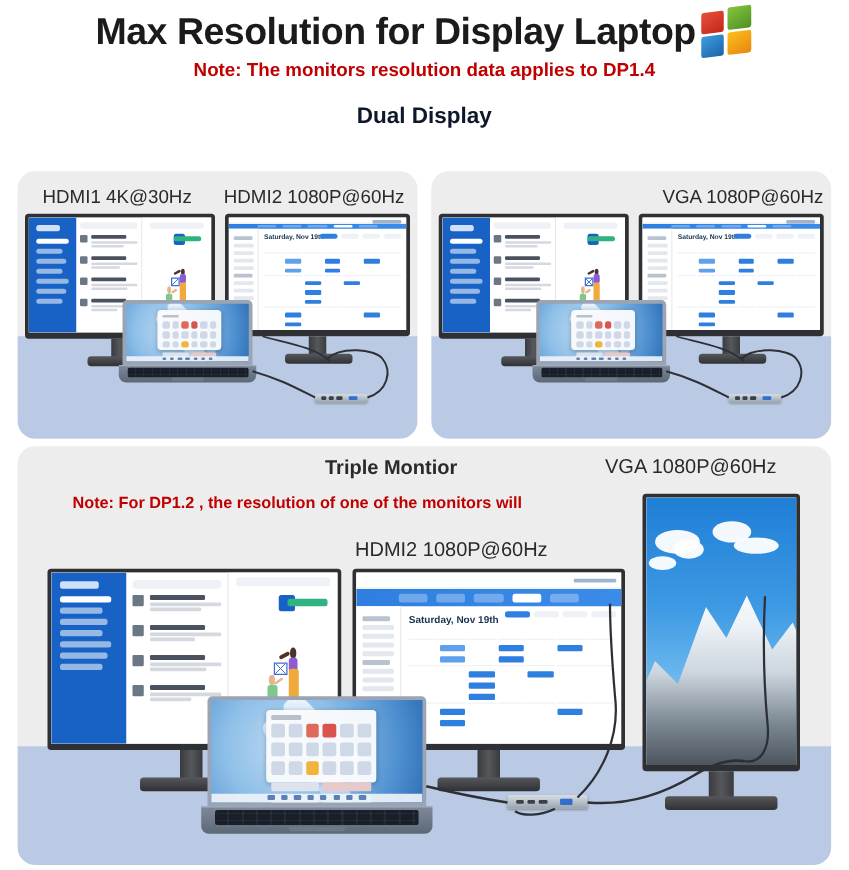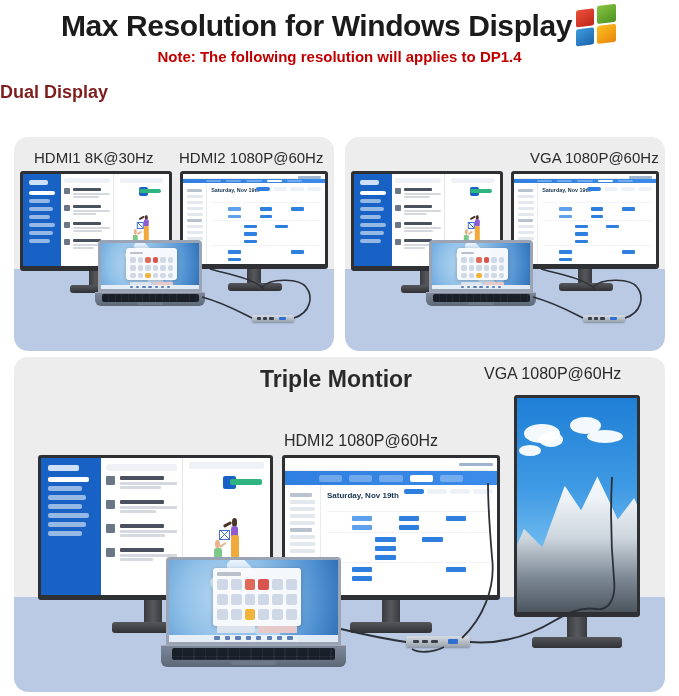--- a/index.html
+++ b/index.html
@@ -15,22 +15,22 @@
   .winlogo{width:42px;height:40px;position:relative;margin-left:4px;
            transform:skewY(-7deg);}
   .winlogo i{position:absolute;display:block;border-radius:2px;}
   .wq1{left:0;top:2px;width:18px;height:17px;background:linear-gradient(150deg,#e8503a,#c2271a);}
   .wq2{left:21px;top:0px;width:19px;height:18px;background:linear-gradient(150deg,#86c440,#4e9122);}
   .wq3{left:0;top:21px;width:18px;height:17px;background:linear-gradient(150deg,#3e9ddd,#1b63ab);}
   .wq4{left:21px;top:20px;width:19px;height:18px;background:linear-gradient(150deg,#fcc01c,#e8850f);}
 
   .note-top{position:absolute;left:0;top:48px;width:679px;text-align:center;
             font-size:15px;font-weight:700;color:#c00000;}
-  .subtitle{position:absolute;left:0;top:82px;width:679px;
-            font-size:18px;font-weight:700;color:#7f1d1d;}
+  .subtitle{position:absolute;left:0;top:82px;width:679px;text-align:center;
+            font-size:18px;font-weight:700;color:#0f172a;}
 
   
   .panel{position:absolute;background:#ededed;border-radius:14px;overflow:hidden;}
   .desk{position:absolute;left:0;right:0;bottom:0;background:#bacae4;
         border-radius:0 0 14px 14px;}
   .panel-lbl{position:absolute;font-size:15px;color:#2a2a2a;white-space:nowrap;}
 
   
   .mon{position:absolute;}
   .mon .bezel{position:absolute;left:0;top:0;right:0;bottom:0;
@@ -141,35 +141,35 @@
   .hub .prt{position:absolute;top:34%;height:32%;background:#3a4049;border-radius:1px;}
   .hub .blue{position:absolute;top:26%;height:48%;background:#2f6fd0;border-radius:1px;}
   svg.cables{position:absolute;left:0;top:0;width:100%;height:100%;pointer-events:none;}
 </style>
 </head>
 <body>
 
 <div class="page">
 
   <div class="title-row">
-    <div class="title">Max Resolution for Windows Display</div>
+    <div class="title">Max Resolution for Display Laptop</div>
     <div class="winlogo">
       <i class="wq1"></i>
         <i class="wq2"></i>
         <i class="wq3"></i>
         <i class="wq4"></i>
     </div>
   </div>
-  <div class="note-top">Note:  The following resolution will applies to DP1.4</div>
+  <div class="note-top">Note:  The monitors resolution data applies to DP1.4</div>
   <div class="subtitle">Dual Display</div>
 
   <div class="panel" style="left:14px;top:137px;width:320px;height:214px;">
     <div class="desk" style="height:82px;"></div>
 
-    <div class="panel-lbl" style="left:20px;top:12px;">HDMI1 8K@30Hz</div>
+    <div class="panel-lbl" style="left:20px;top:12px;">HDMI1 4K@30Hz</div>
     <div class="panel-lbl" style="left:165px;top:12px;">HDMI2 1080P@60Hz</div>
 
     <div class="mon" style="left:6px;top:34px;width:152px;height:100px;">
       <div class="bezel"></div>
       <div class="screen">
         <div class="mail">
           <div class="mail-side">
             <div class="brand"></div>
             <div class="it sel w1"></div>
               <div class="it w2"></div>
@@ -696,21 +696,22 @@
     <svg class="cables" viewBox="0 0 320 214" preserveAspectRatio="none">
       <path d="M188,160 C210,166 224,174 238,181" stroke="#2d3036" stroke-width="1.6" fill="none"></path>
       <path d="M280,181 C296,176 300,160 292,150 C286,142 258,140 248,150" stroke="#2d3036" stroke-width="1.6" fill="none"></path>
       <path d="M250,152 C238,140 208,136 196,132" stroke="#2d3036" stroke-width="1.4" fill="none"></path>
     </svg>
   </div>
 
   <div class="panel" style="left:14px;top:357px;width:651px;height:335px;">
     <div class="desk" style="height:95px;"></div>
 
-    <div class="panel-lbl" style="left:246px;top:9px;font-size:23px;font-weight:700;">Triple Montior</div>
+    <div class="panel-lbl" style="left:246px;top:9px;font-size:16px;font-weight:700;">Triple Montior</div>
+    <div class="panel-lbl" style="left:44px;top:37px;font-size:13px;font-weight:700;color:#c00000;">Note:  For DP1.2 , the resolution of one of the monitors will</div>
     <div class="panel-lbl" style="left:470px;top:8px;font-size:16px;">VGA 1080P@60Hz</div>
     <div class="panel-lbl" style="left:270px;top:75px;font-size:16px;">HDMI2 1080P@60Hz</div>
 
     <div class="mon" style="left:24px;top:98px;width:235px;height:145px;">
       <div class="bezel"></div>
       <div class="screen">
         <div class="mail">
           <div class="mail-side" style="padding:5px 4px;">
             <div class="brand" style="height:6px;"></div>
             <div class="it sel w1" style="height:5px;"></div>

